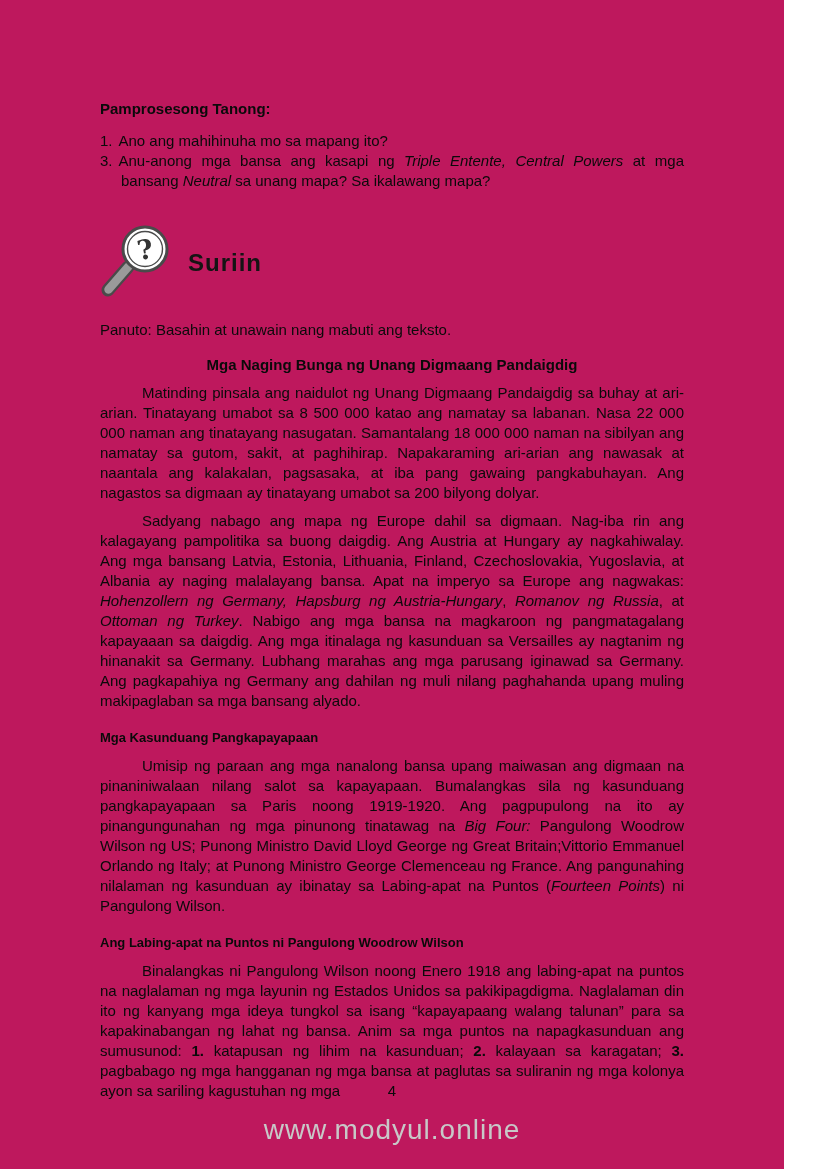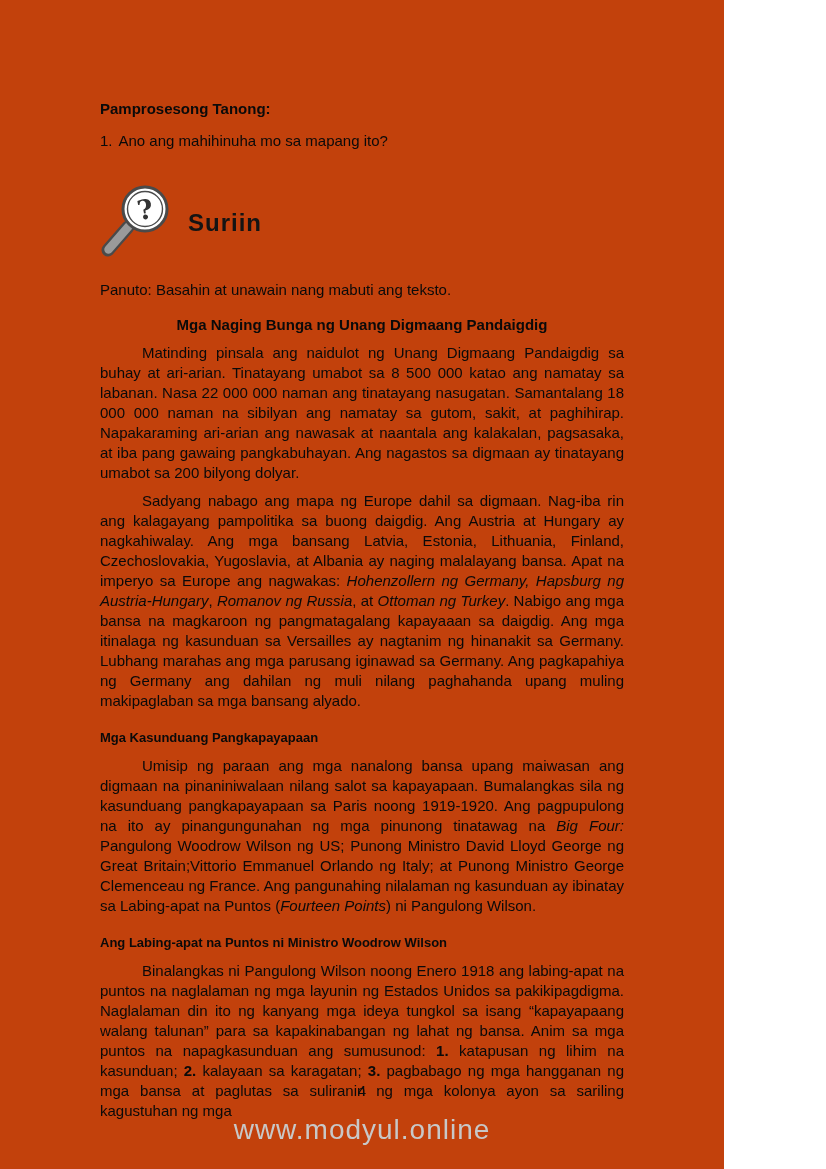--- a/index.html
+++ b/index.html
@@ -4,23 +4,23 @@
 <style>
   html, body { margin: 0; padding: 0; }
   body {
     width: 826px; height: 1169px;
     background: #ffffff;
     font-family: "Liberation Sans", sans-serif;
     color: #0a0a0a;
   }
   .page {
     position: relative;
-    width: 724px; height: 1169px;
+    width: 784px; height: 1169px;
     overflow: hidden;
-    background: #c2410c;
+    background: #be185d;
   }
   .content {
     padding: 99px 100px 0 100px;
     font-size: 15px;
     line-height: 20px;
   }
   .q-heading {
     font-weight: bold;
     margin: 0;
     font-size: 15px;
@@ -91,20 +91,23 @@
 
 <div class="page">
   <div class="content">
 
     <p class="q-heading">Pamprosesong Tanong:</p>
 
     <div class="q-list">
       <div class="q-item">
         <span class="q-num">1.</span><span><span>Ano ang mahihinuha mo sa mapang ito?</span></span>
       </div>
+      <div class="q-item">
+        <span class="q-num">3.</span><span><span>Anu-anong mga bansa ang kasapi ng </span><span class="it">Triple Entente, Central Powers</span><span> at mga bansang </span><span class="it">Neutral</span><span> sa unang mapa? Sa ikalawang mapa?</span></span>
+      </div>
     </div>
 
     <div class="suriin-row">
       <svg width="92" height="84" viewBox="0 0 92 84">
         <path d="M34 46 L14 69" stroke="#4a4a4a" stroke-width="13" stroke-linecap="round" fill="none"></path>
         <path d="M34.5 45.5 L14.5 68.5" stroke="#9a9a9a" stroke-width="8.5" stroke-linecap="round" fill="none"></path>
         <circle cx="51" cy="28" r="22" fill="#ffffff" stroke="#4a4a4a" stroke-width="3"></circle>
         <circle cx="51" cy="28" r="17.5" fill="none" stroke="#4a4a4a" stroke-width="1.4"></circle>
         <text x="51" y="38" text-anchor="middle" font-family="DejaVu Serif, serif" font-weight="bold" font-size="27" fill="#333333" transform="rotate(-10 51 28)">?</text>
       </svg>
@@ -116,21 +119,21 @@
     <p class="article-title">Mga Naging Bunga ng Unang Digmaang Pandaigdig</p>
 
     <p class="para"><span>Matinding pinsala ang naidulot ng Unang Digmaang Pandaigdig sa buhay at ari-arian. Tinatayang umabot sa 8 500 000 katao ang namatay sa labanan. Nasa 22 000 000 naman ang tinatayang nasugatan. Samantalang 18 000 000 naman na sibilyan ang namatay sa gutom, sakit, at paghihirap. Napakaraming ari-arian ang nawasak at naantala ang kalakalan, pagsasaka, at iba pang gawaing pangkabuhayan. Ang nagastos sa digmaan ay tinatayang umabot sa 200 bilyong dolyar.</span></p>
 
     <p class="para"><span>Sadyang nabago ang mapa ng Europe dahil sa digmaan. Nag-iba rin ang kalagayang pampolitika sa buong daigdig. Ang Austria at Hungary ay nagkahiwalay. Ang mga bansang Latvia, Estonia, Lithuania, Finland, Czechoslovakia, Yugoslavia, at Albania ay naging malalayang bansa. Apat na imperyo sa Europe ang nagwakas: </span><span class="it">Hohenzollern ng Germany, Hapsburg ng Austria-Hungary</span><span>, </span><span class="it">Romanov ng Russia</span><span>, at </span><span class="it">Ottoman ng Turkey</span><span>. Nabigo ang mga bansa na magkaroon ng pangmatagalang kapayaaan sa daigdig. Ang mga itinalaga ng kasunduan sa Versailles ay nagtanim ng hinanakit sa Germany. Lubhang marahas ang mga parusang iginawad sa Germany. Ang pagkapahiya ng Germany ang dahilan ng muli nilang paghahanda upang muling makipaglaban sa mga bansang alyado.</span></p>
 
     <h3 class="section-heading">Mga Kasunduang Pangkapayapaan</h3>
 
     <p class="para"><span>Umisip ng paraan ang mga nanalong bansa upang maiwasan ang digmaan na pinaniniwalaan nilang salot sa kapayapaan. Bumalangkas sila ng kasunduang pangkapayapaan sa Paris noong 1919-1920. Ang pagpupulong na ito ay pinangungunahan ng mga pinunong tinatawag na </span><span class="it">Big Four:</span><span> Pangulong Woodrow Wilson ng US; Punong Ministro David Lloyd George ng Great Britain;Vittorio Emmanuel Orlando ng Italy; at Punong Ministro George Clemenceau ng France. Ang pangunahing nilalaman ng kasunduan ay ibinatay sa Labing-apat na Puntos (</span><span class="it">Fourteen Points</span><span>) ni Pangulong Wilson.</span></p>
 
-    <h3 class="section-heading">Ang Labing-apat na Puntos ni Ministro Woodrow Wilson</h3>
+    <h3 class="section-heading">Ang Labing-apat na Puntos ni Pangulong Woodrow Wilson</h3>
 
     <p class="para"><span>Binalangkas ni Pangulong Wilson noong Enero 1918 ang labing-apat na puntos na naglalaman ng mga layunin ng Estados Unidos sa pakikipagdigma. Naglalaman din ito ng kanyang mga ideya tungkol sa isang “kapayapaang walang talunan” para sa kapakinabangan ng lahat ng bansa. Anim sa mga puntos na napagkasunduan ang sumusunod: </span><span class="bd">1.</span><span> katapusan ng lihim na kasunduan; </span><span class="bd">2.</span><span> kalayaan sa karagatan; </span><span class="bd">3.</span><span> pagbabago ng mga hangganan ng mga bansa at paglutas sa suliranin ng mga kolonya ayon sa sariling kagustuhan ng mga</span></p>
 
   </div>
 
   <div class="page-number">4</div>
   <div class="watermark">www.modyul.online</div>
 </div>
 
 </body></html>

